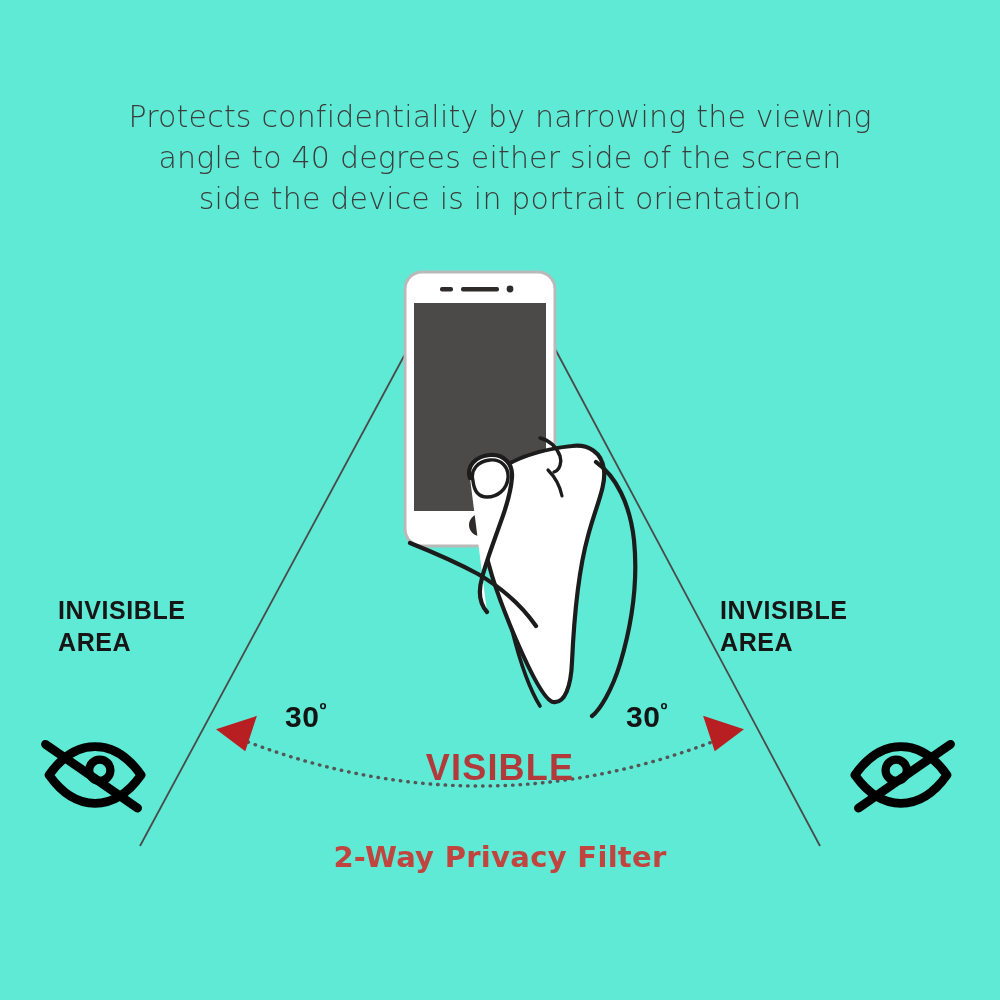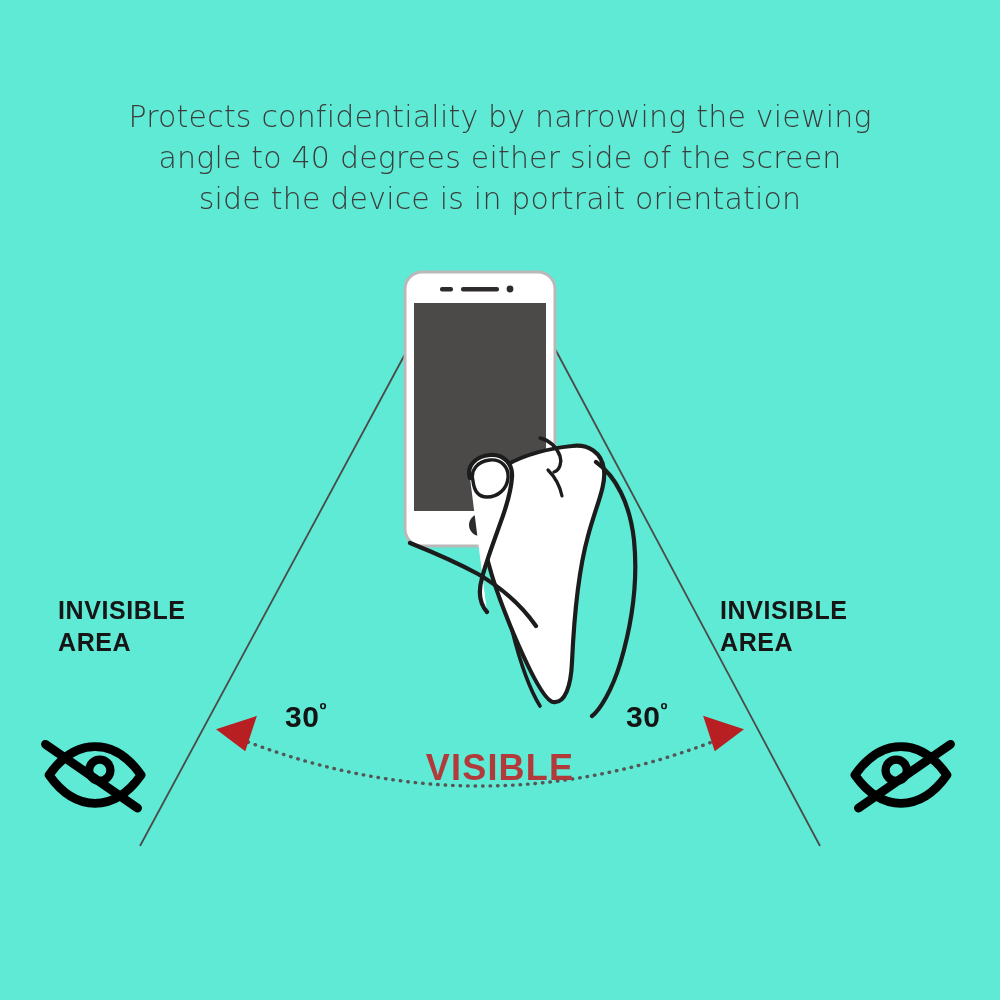--- a/index.html
+++ b/index.html
@@ -210,14 +210,15 @@
   <div class="invisible-label" id="invisible-right">
     <span class="il-line">INVISIBLE</span>
     <span class="il-line">AREA</span>
   </div>
 
   <div class="angle-label" id="angle-left"><span>30</span><span class="deg">º</span></div>
   <div class="angle-label" id="angle-right"><span>30</span><span class="deg">º</span></div>
 
   <div id="visible-label">VISIBLE</div>
 
+  <div id="caption">2-Way Privacy Filter</div>
 
 </div>
 
 </body></html>

